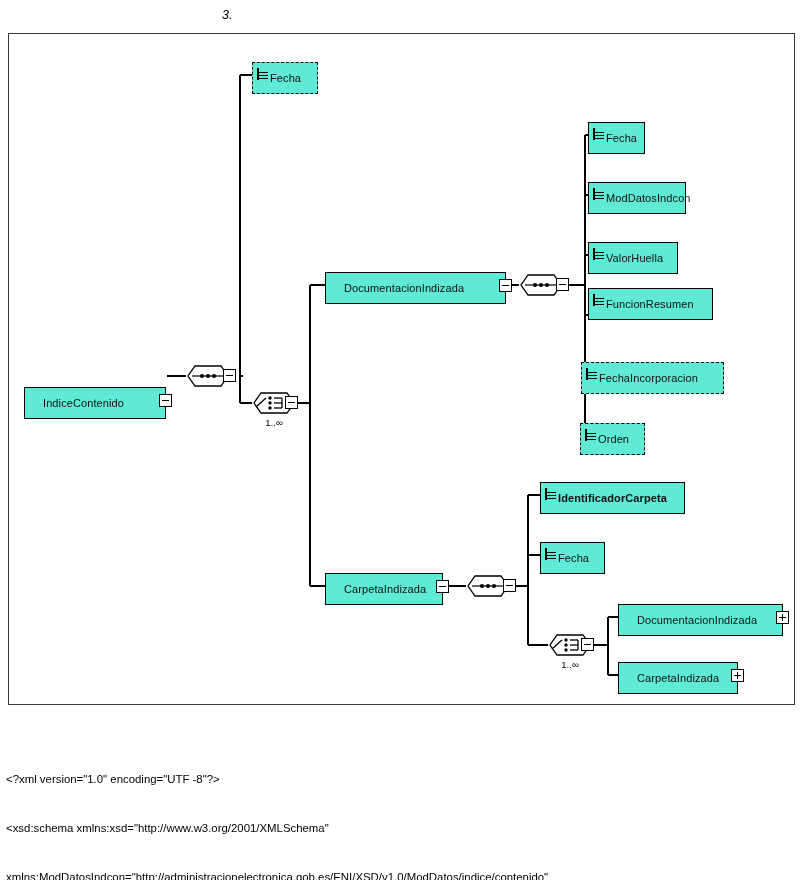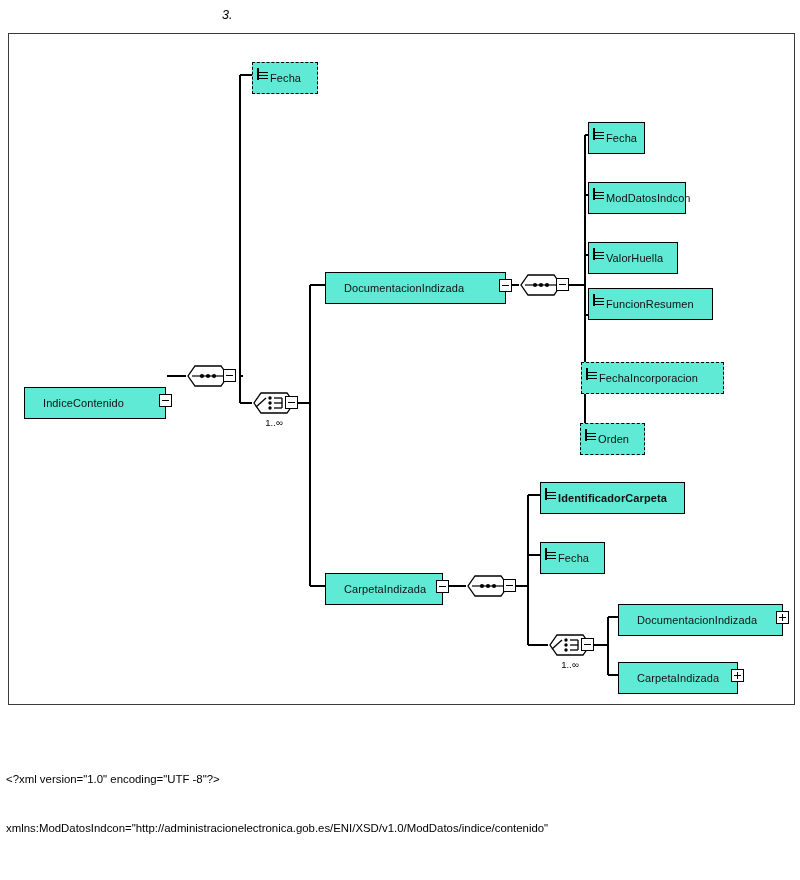--- a/index.html
+++ b/index.html
@@ -378,20 +378,21 @@
   <span class="expander plus" style="right:-7px; top:6px;"></span>
 </div>
 
 <div class="node noicon" style="left:618px; top:662px; width:120px;">
   <span class="lbl">CarpetaIndizada</span>
   <span class="expander plus" style="right:-7px; top:6px;"></span>
 </div>
 
 <div id="xml-block">
   <span class="ln">&lt;?xml version="1.0" encoding="UTF -8"?&gt;</span>
+  <span class="ln">&lt;xsd:schema xmlns:xsd="http://www.w3.org/2001/XMLSchema"</span>
   <span class="ln">xmlns:ModDatosIndcon="http://administracionelectronica.gob.es/ENI/XSD/v1.0/ModDatos/indice/contenido"</span>
   
   
   
   
   
   
 </div>
 
 </body></html>

